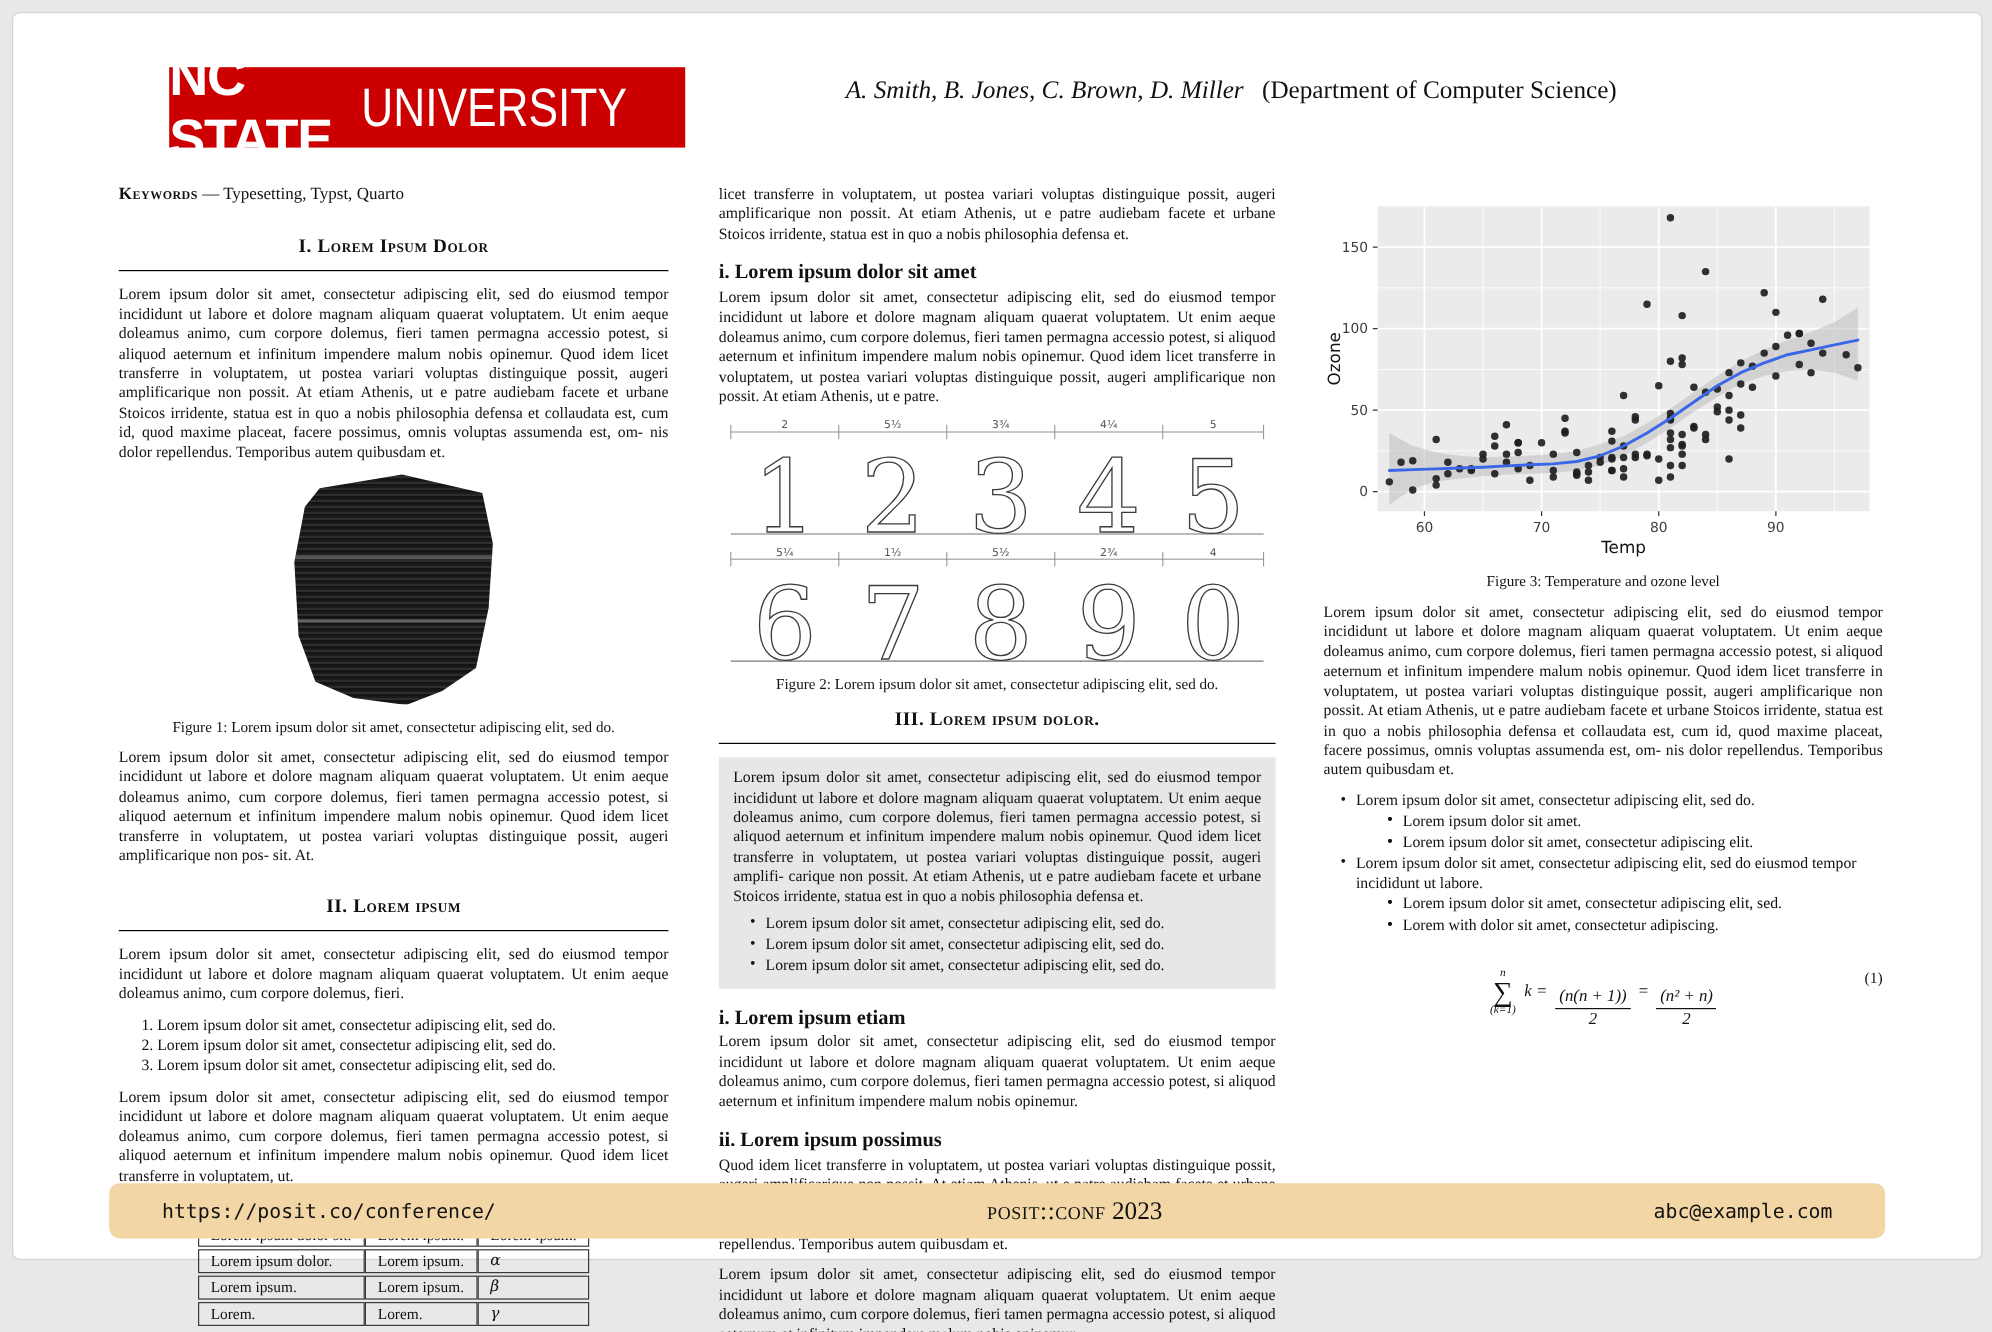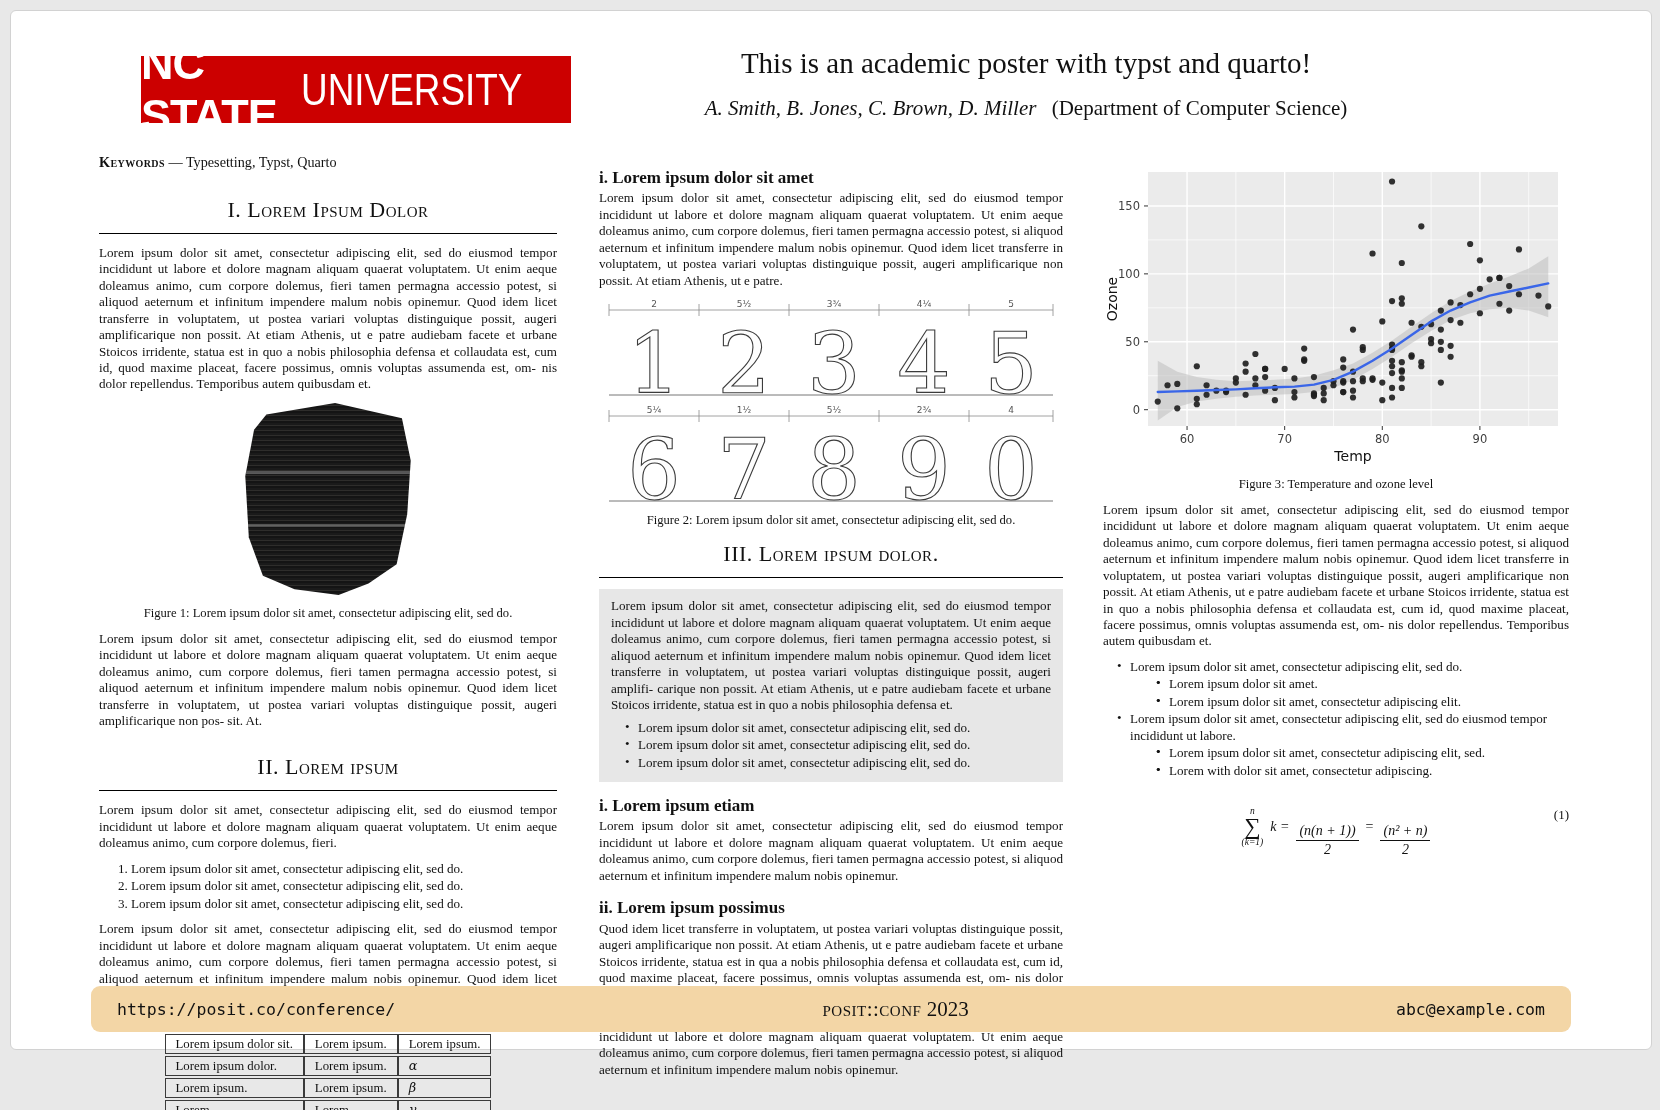--- a/index.html
+++ b/index.html
@@ -16,21 +16,21 @@
   .authors-line{margin-top:16px;font-size:21px;}
   .authors-line .auth{font-style:italic;}
   .authors-line .affil{font-style:normal;margin-left:10px;}
   
   .col{position:absolute;top:143px;font-size:13.1px;line-height:1.26;text-align:justify;}
   #col1{left:88px;width:458px;}
   #col2{left:588px;width:464px;}
   #col3{left:1092px;width:466px;text-align:justify;}
   .kw{font-size:14.2px;margin-bottom:2px;}
   .kw .kwl{font-variant:small-caps;font-weight:700;letter-spacing:.4px;}
-  h2.sec{font-size:22px;font-weight:400;font-variant:small-caps;text-align:center;margin:24px 0 0;letter-spacing:.5px;}
+  h2.sec{font-size:16px;font-weight:700;font-variant:small-caps;text-align:center;margin:24px 0 0;letter-spacing:.5px;}
   .rule{border-top:1.6px solid #000;margin:9px 0 11px;}
   p.body{margin:0 0 9px;}
   h3.sub{font-size:17px;font-weight:700;margin:13px 0 2px;text-align:left;}
   .caption{font-size:12.6px;text-align:center;margin:7px 6px 9px;line-height:1.2;}
   
   .stonewrap{text-align:center;margin:10px 0 0;}
   .stone{display:inline-block;width:176px;height:192px;
     background:
       linear-gradient(rgba(255,255,255,.28),rgba(255,255,255,.28)) 0 36%/100% 3px no-repeat,
       linear-gradient(rgba(255,255,255,.25),rgba(255,255,255,.25)) 0 64%/100% 3px no-repeat,
@@ -66,36 +66,35 @@
   .sum{display:inline-flex;flex-direction:column;align-items:center;line-height:1;}
   .sum .ss{font-size:9.5px;font-style:italic;}
   .sum .sym{font-size:23px;line-height:.95;}
   .eq-var{font-style:italic;}
   .frac{display:inline-flex;flex-direction:column;align-items:center;line-height:1.15;font-style:italic;}
   .frac .num{border-bottom:1px solid #111;padding:0 3px 1px;margin-top:28px;}
   .frac .den{padding-top:1px;}
   
   .footer{position:absolute;left:80px;top:975px;width:1480px;height:46px;background:#f3d6a6;
     border-radius:9px;display:flex;align-items:center;justify-content:space-between;
-    padding:0 26px;box-sizing:border-box;}
+    padding:0 44px;box-sizing:border-box;}
   .footer .mono{font-family:"DejaVu Sans Mono",monospace;font-size:16.5px;color:#111;text-decoration:none;}
   .footer .conf{font-size:21px;}
   .footer .conf .sc{font-variant:small-caps;letter-spacing:.5px;}
 </style>
 </head>
 <body>
 
 <div class="page">
 
   <div class="logo" style="background:#CC0000;">
     <span class="l1">NC STATE</span>
     <span class="l2">UNIVERSITY</span>
   </div>
   <div class="titleblock">
-    <div class="poster-title">This is an academic poster with typst and quarto!</div>
     <div class="authors-line">
       <span class="auth">A. Smith, B. Jones, C. Brown, D. Miller</span>
       <span class="affil">(Department of Computer Science)</span>
     </div>
   </div>
 
   <div class="col" id="col1">
     <div class="kw">
       <span class="kwl">Keywords</span>
       <span>— Typesetting, Typst, Quarto</span>
@@ -146,20 +145,21 @@
           <td class="greek">γ</td>
         </tr>
 
       </tbody>
         </table>
     </div>
 
   </div>
 
   <div class="col" id="col2">
+    <p class="body">licet transferre in voluptatem, ut postea variari voluptas distinguique possit, augeri amplificarique non possit. At etiam Athenis, ut e patre audiebam facete et urbane Stoicos irridente, statua est in quo a nobis philosophia defensa et.</p>
     <h3 class="sub">i. Lorem ipsum dolor sit amet</h3>
     <p class="body">Lorem ipsum dolor sit amet, consectetur adipiscing elit, sed do eiusmod tempor incididunt ut labore et dolore magnam aliquam quaerat voluptatem. Ut enim aeque doleamus animo, cum corpore dolemus, fieri tamen permagna accessio potest, si aliquod aeternum et infinitum impendere malum nobis opinemur. Quod idem licet transferre in voluptatem, ut postea variari voluptas distinguique possit, augeri amplificarique non possit. At etiam Athenis, ut e patre.</p>
 
     <div class="figure2">
       <svg width="460" height="102">
         <line x1="8" y1="12" x2="452" y2="12" class="fig2line"></line>
         <line x1="8" y1="6" x2="8" y2="18" class="fig2line"></line>
         <line x1="98" y1="6" x2="98" y2="18" class="fig2line"></line>
         <line x1="188" y1="6" x2="188" y2="18" class="fig2line"></line>
         <line x1="278" y1="6" x2="278" y2="18" class="fig2line"></line>

